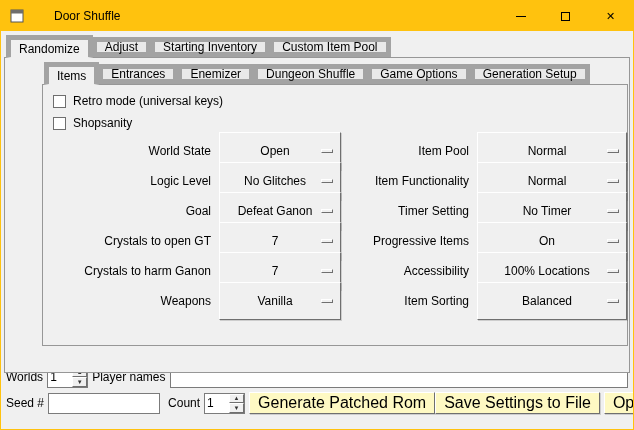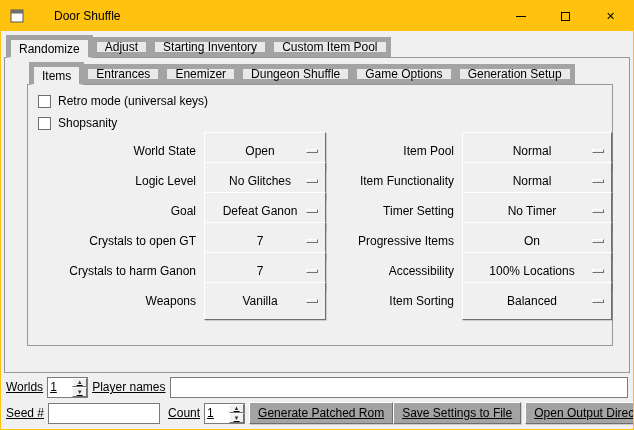--- a/index.html
+++ b/index.html
@@ -65,21 +65,21 @@
     border-bottom: 1px solid #f0f0f0;
     z-index: 3;
   }
   .pane {
     position: relative;
     z-index: 1;
     border: 1px solid #979797;
     background: #f0f0f0;
   }
   .nb-outer { margin: 4px 3px 0 3px; }
-  .pane-outer { height: 316px; }
+  .pane-outer { height: 316px; padding-left: 15px; }
   .nb-inner { margin: 4px 18px 0 22px; width: 586px; }
   .pane-inner { height: 262px; }
   
   .check-row {
     display: flex; align-items: center;
     height: 22px;
     margin-left: 10px;
   }
   .check-row:first-child { margin-top: 5px; }
   .checkbox {
@@ -114,21 +114,21 @@
     right: 7px; top: 50%;
     transform: translateY(-50%);
     width: 12px; height: 4px;
     background: #f0f0f0;
     border: 1px solid;
     border-color: #ffffff #6f6f6f #6f6f6f #ffffff;
   }
   
   .bottom {
     position: absolute;
-    left: 5px; right: 5px; bottom: 5px; text-decoration: underline;
+    left: 5px; right: 5px; bottom: 15px;
   }
   .b-row { display: flex; align-items: center; height: 22px; }
   .b-row + .b-row { margin-top: 4px; }
   .lbl { white-space: nowrap; }
   .entry {
     height: 21px;
     background: #fff;
     border: 1px solid #7b7b7b;
     font-family: "Liberation Sans", "DejaVu Sans", sans-serif;
     font-size: 12px;
@@ -156,26 +156,26 @@
     border: 1px solid;
     border-color: #ffffff #6f6f6f #6f6f6f #ffffff;
     font-size: 6px;
     line-height: 1;
     display: flex; align-items: center; justify-content: center;
     color: #333;
     cursor: default;
   }
   .push-btn {
     height: 22px;
-    background: #a3a3a3;
+    background: #fef9c3;
     border: 1px solid;
     border-color: #ffffff #6f6f6f #6f6f6f #ffffff;
     box-shadow: 1px 1px 0 #40404033;
     font-family: "Liberation Sans", "DejaVu Sans", sans-serif;
-    font-size: 12px;
+    font-size: 16px;
     padding: 0 8px;
     white-space: nowrap;
     cursor: default;
   }
   .spacer { flex: 1; }
   .gap4 { width: 4px; flex: none; }
   .gap8 { width: 8px; flex: none; }
 </style>
 </head>
 <body>

